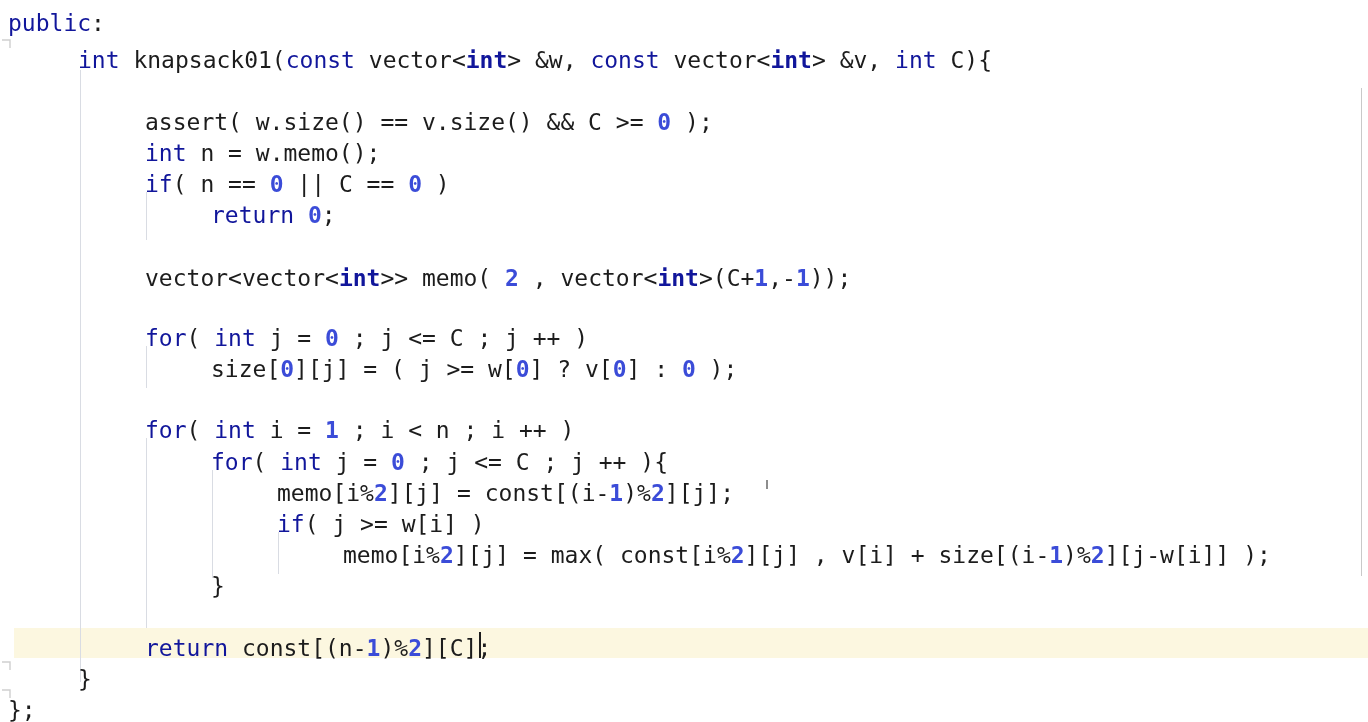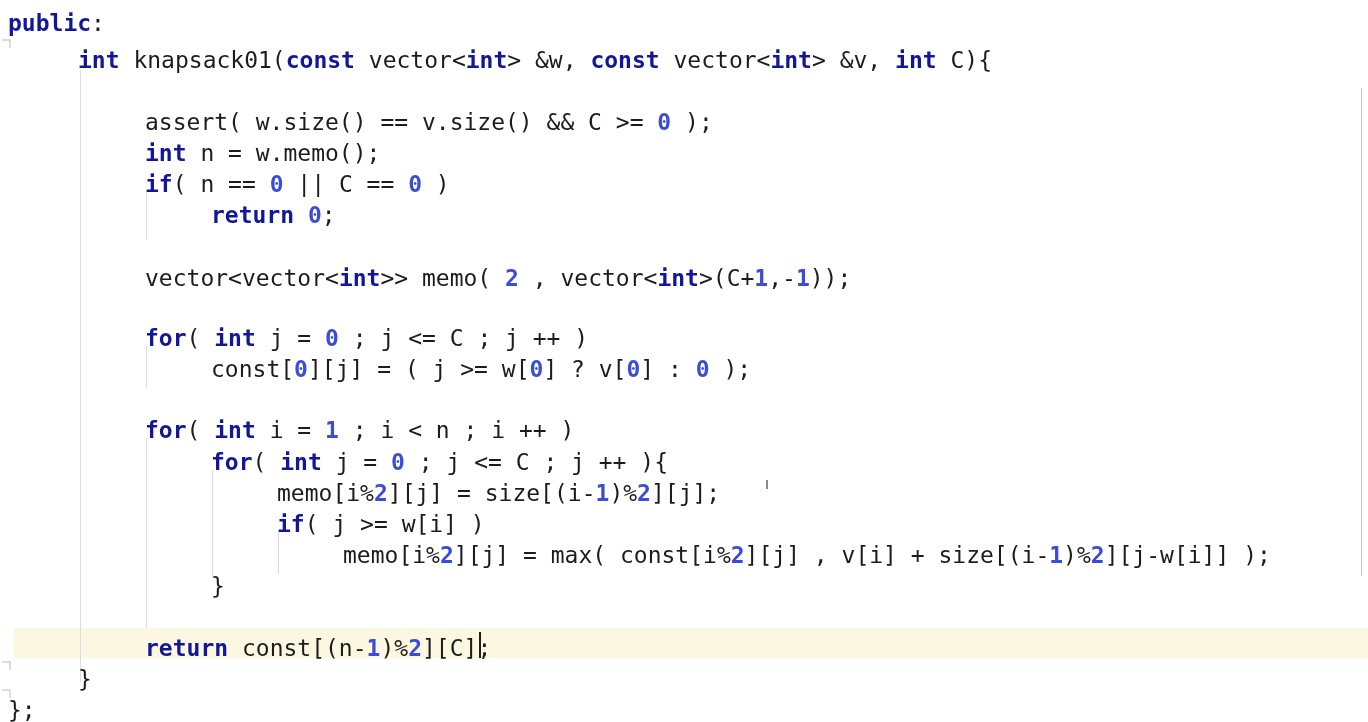--- a/index.html
+++ b/index.html
@@ -78,21 +78,21 @@
     width: 1368px;
     height: 30px;
     white-space: pre;
     font-family: "DejaVu Sans Mono", "Liberation Mono", monospace;
     font-size: 23px;
     line-height: 30px;
     color: #1b1b1b;
     letter-spacing: 0px;
     overflow: hidden;
   }
-  .kw   { color: #11169b; font-weight: bold; }
+  .kw   { color: #11169b; font-weight: normal; }
   .num  { color: #3b4cd8; font-weight: bold; }
   .pln  { color: #1c1c1c; }
   .typ  { color: #11169b; font-weight: bold; }
 
   
   .caret {
     position: absolute;
     width: 2px;
     background: #1b1b1b;
   }
@@ -141,24 +141,24 @@
 
   <div class="code-layer" id="code-layer">
       <div class="code-line" style="top: 8px; padding-left: 8px;"><span class="kw">public</span><span class="pln">:</span></div>
       <div class="code-line" style="top: 45px; padding-left: 78px;"><span class="kw">int</span><span class="pln"> knapsack01(</span><span class="kw">const</span><span class="pln"> vector&lt;</span><span class="typ">int</span><span class="pln">&gt; &amp;w, </span><span class="kw">const</span><span class="pln"> vector&lt;</span><span class="typ">int</span><span class="pln">&gt; &amp;v, </span><span class="kw">int</span><span class="pln"> C){</span></div>
       <div class="code-line" style="top: 107px; padding-left: 145px;"><span class="pln">assert( w.size() == v.size() &amp;&amp; C &gt;= </span><span class="num">0</span><span class="pln"> );</span></div>
       <div class="code-line" style="top: 138px; padding-left: 145px;"><span class="kw">int</span><span class="pln"> n = w.memo();</span></div>
       <div class="code-line" style="top: 169px; padding-left: 145px;"><span class="kw">if</span><span class="pln">( n == </span><span class="num">0</span><span class="pln"> || C == </span><span class="num">0</span><span class="pln"> )</span></div>
       <div class="code-line" style="top: 200px; padding-left: 211px;"><span class="kw">return</span><span class="pln"> </span><span class="num">0</span><span class="pln">;</span></div>
       <div class="code-line" style="top: 263px; padding-left: 145px;"><span class="pln">vector&lt;vector&lt;</span><span class="typ">int</span><span class="pln">&gt;&gt; memo( </span><span class="num">2</span><span class="pln"> , vector&lt;</span><span class="typ">int</span><span class="pln">&gt;(C+</span><span class="num">1</span><span class="pln">,-</span><span class="num">1</span><span class="pln">));</span></div>
       <div class="code-line" style="top: 323px; padding-left: 145px;"><span class="kw">for</span><span class="pln">( </span><span class="kw">int</span><span class="pln"> j = </span><span class="num">0</span><span class="pln"> ; j &lt;= C ; j ++ )</span></div>
-      <div class="code-line" style="top: 354px; padding-left: 211px;"><span class="pln">const[</span><span class="num">0</span><span class="pln">][j] = ( j &gt;= w[</span><span class="num">0</span><span class="pln">] ? v[</span><span class="num">0</span><span class="pln">] : </span><span class="num">0</span><span class="pln"> );</span></div>
+      <div class="code-line" style="top: 354px; padding-left: 211px;"><span class="pln">size[</span><span class="num">0</span><span class="pln">][j] = ( j &gt;= w[</span><span class="num">0</span><span class="pln">] ? v[</span><span class="num">0</span><span class="pln">] : </span><span class="num">0</span><span class="pln"> );</span></div>
       <div class="code-line" style="top: 415px; padding-left: 145px;"><span class="kw">for</span><span class="pln">( </span><span class="kw">int</span><span class="pln"> i = </span><span class="num">1</span><span class="pln"> ; i &lt; n ; i ++ )</span></div>
       <div class="code-line" style="top: 447px; padding-left: 211px;"><span class="kw">for</span><span class="pln">( </span><span class="kw">int</span><span class="pln"> j = </span><span class="num">0</span><span class="pln"> ; j &lt;= C ; j ++ ){</span></div>
-      <div class="code-line" style="top: 478px; padding-left: 277px;"><span class="pln">memo[i%</span><span class="num">2</span><span class="pln">][j] = size[(i-</span><span class="num">1</span><span class="pln">)%</span><span class="num">2</span><span class="pln">][j];</span></div>
+      <div class="code-line" style="top: 478px; padding-left: 277px;"><span class="pln">memo[i%</span><span class="num">2</span><span class="pln">][j] = const[(i-</span><span class="num">1</span><span class="pln">)%</span><span class="num">2</span><span class="pln">][j];</span></div>
       <div class="code-line" style="top: 509px; padding-left: 277px;"><span class="kw">if</span><span class="pln">( j &gt;= w[i] )</span></div>
       <div class="code-line" style="top: 540px; padding-left: 343px;"><span class="pln">memo[i%</span><span class="num">2</span><span class="pln">][j] = max( const[i%</span><span class="num">2</span><span class="pln">][j] , v[i] + size[(i-</span><span class="num">1</span><span class="pln">)%</span><span class="num">2</span><span class="pln">][j-w[i]] );</span></div>
       <div class="code-line" style="top: 571px; padding-left: 211px;"><span class="pln">}</span></div>
       <div class="code-line" style="top: 633px; padding-left: 145px;"><span class="kw">return</span><span class="pln"> const[(n-</span><span class="num">1</span><span class="pln">)%</span><span class="num">2</span><span class="pln">][C];</span></div>
       <div class="code-line" style="top: 664px; padding-left: 78px;"><span class="pln">}</span></div>
       <div class="code-line" style="top: 695px; padding-left: 8px;"><span class="pln">};</span></div>
     </div>
 
   <div class="caret" style="left: 479.344px; top: 632px; height: 26px; background: rgb(28, 28, 28);"></div>
 

